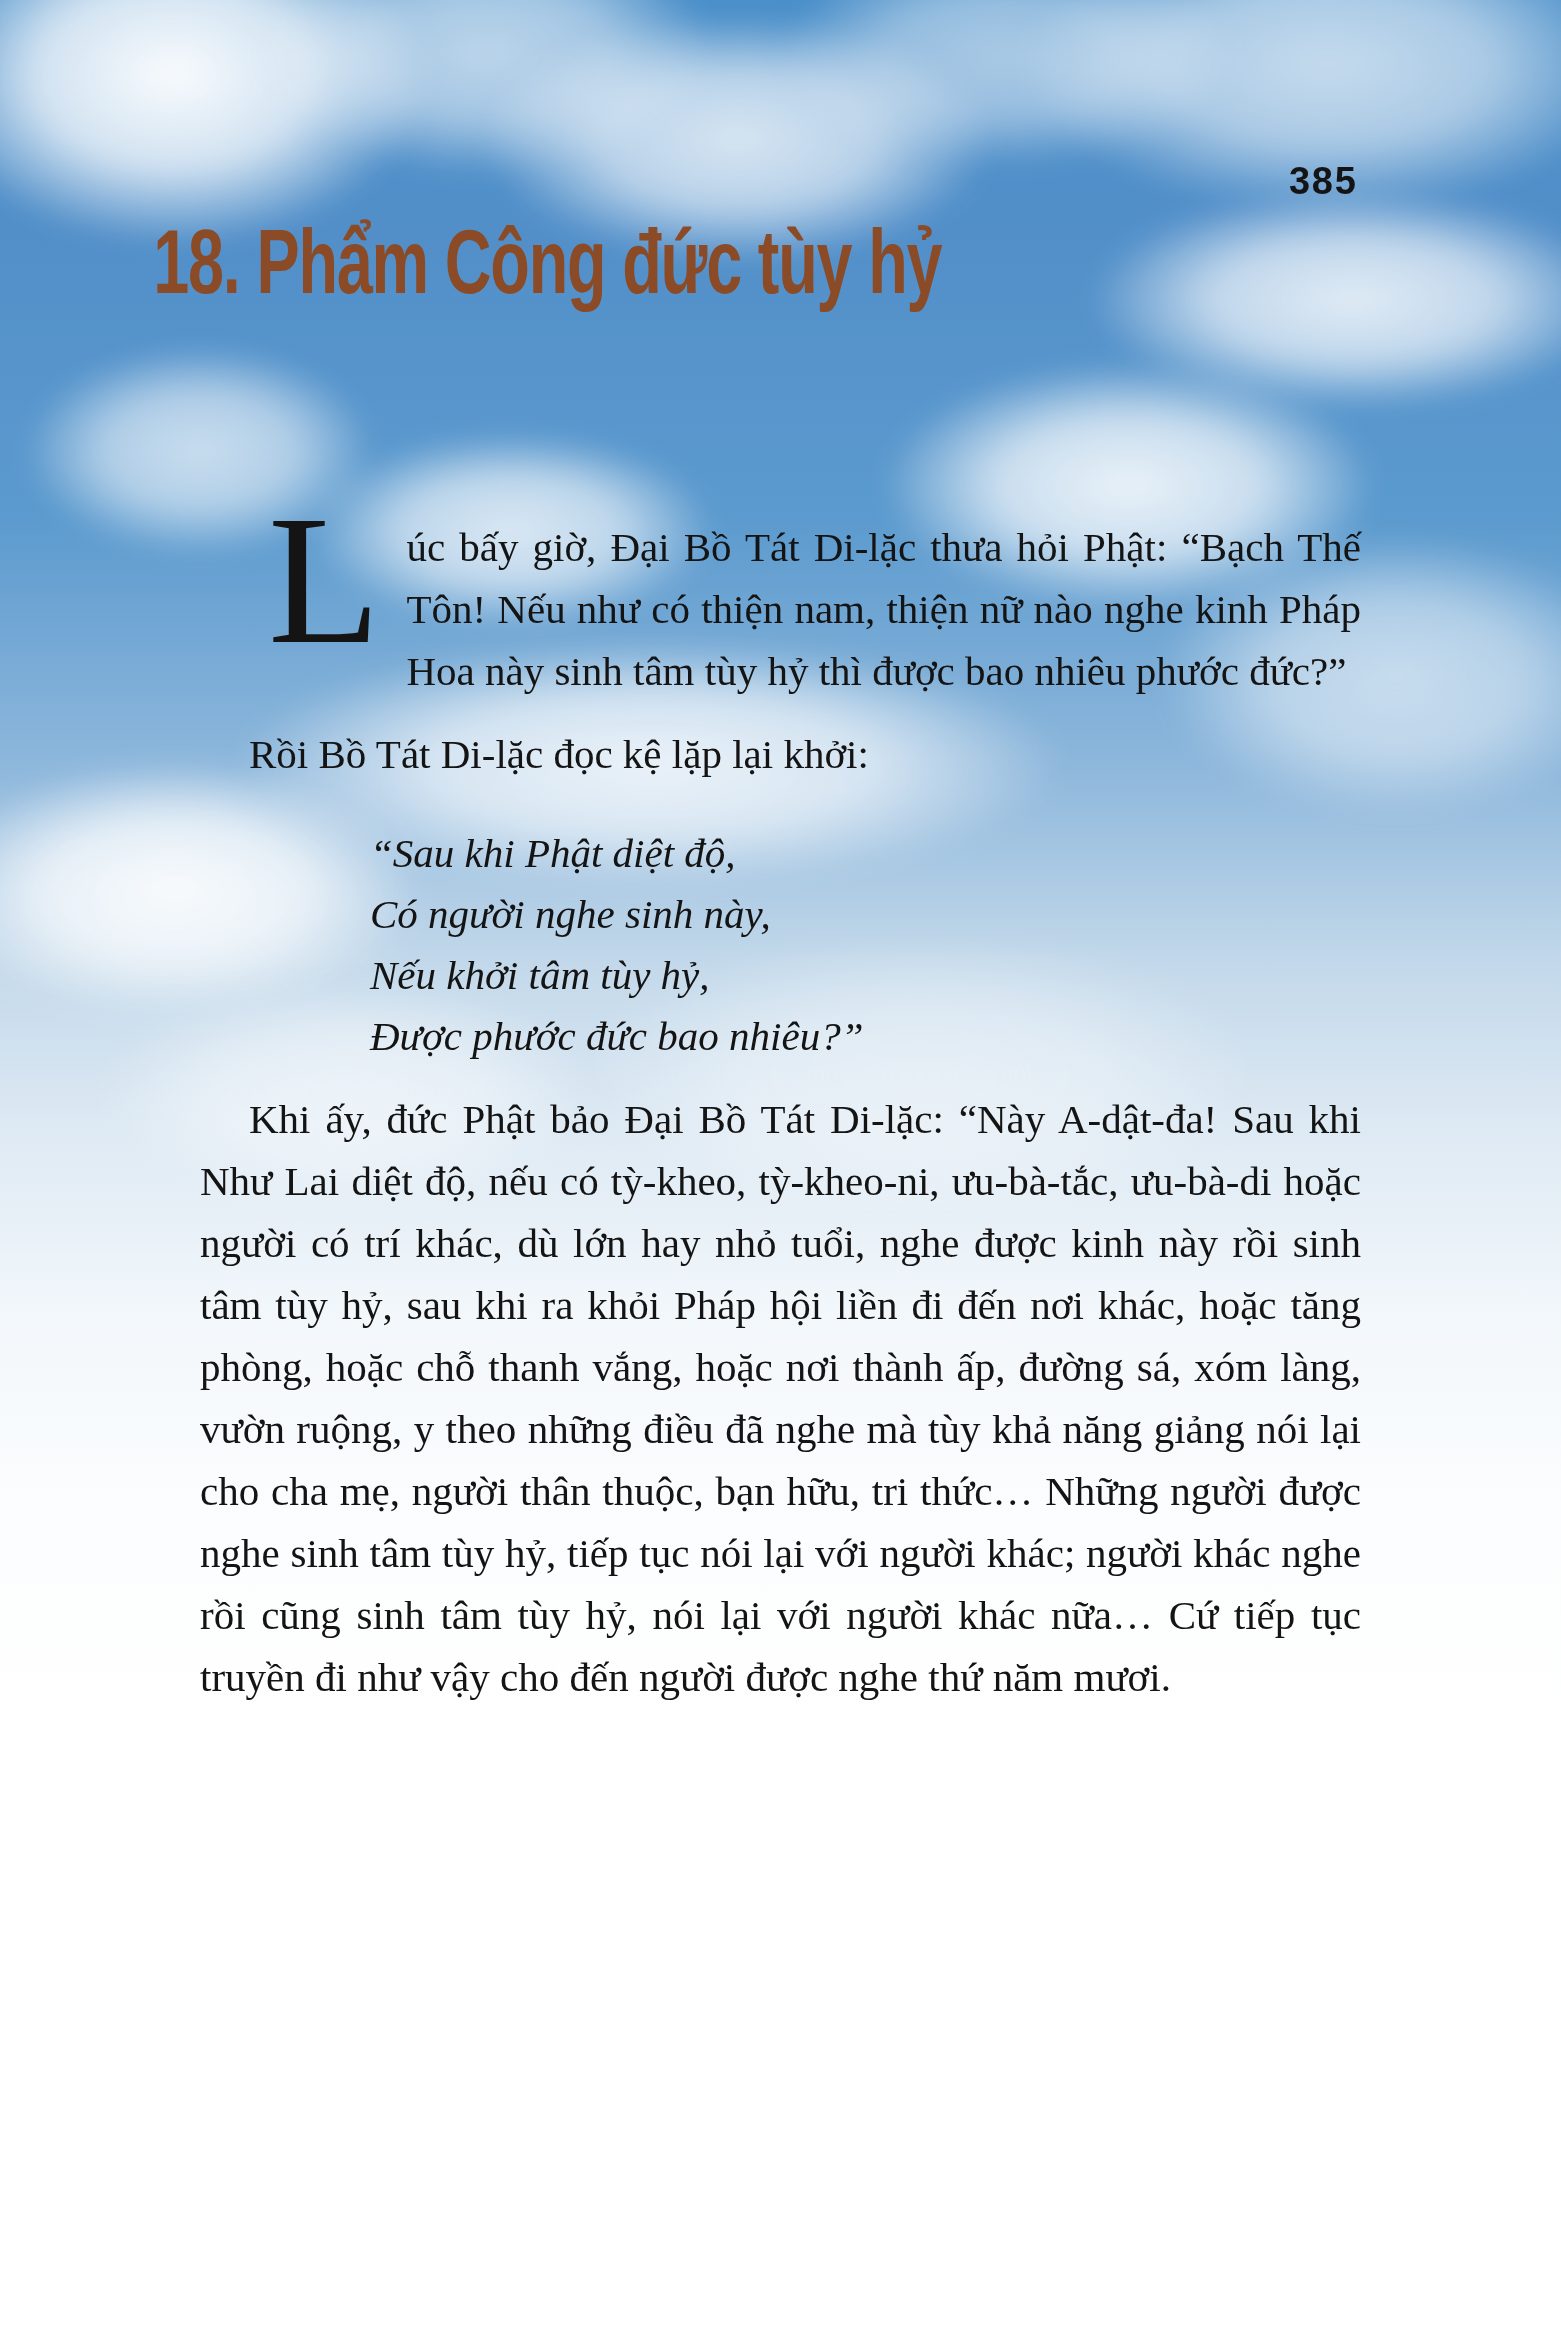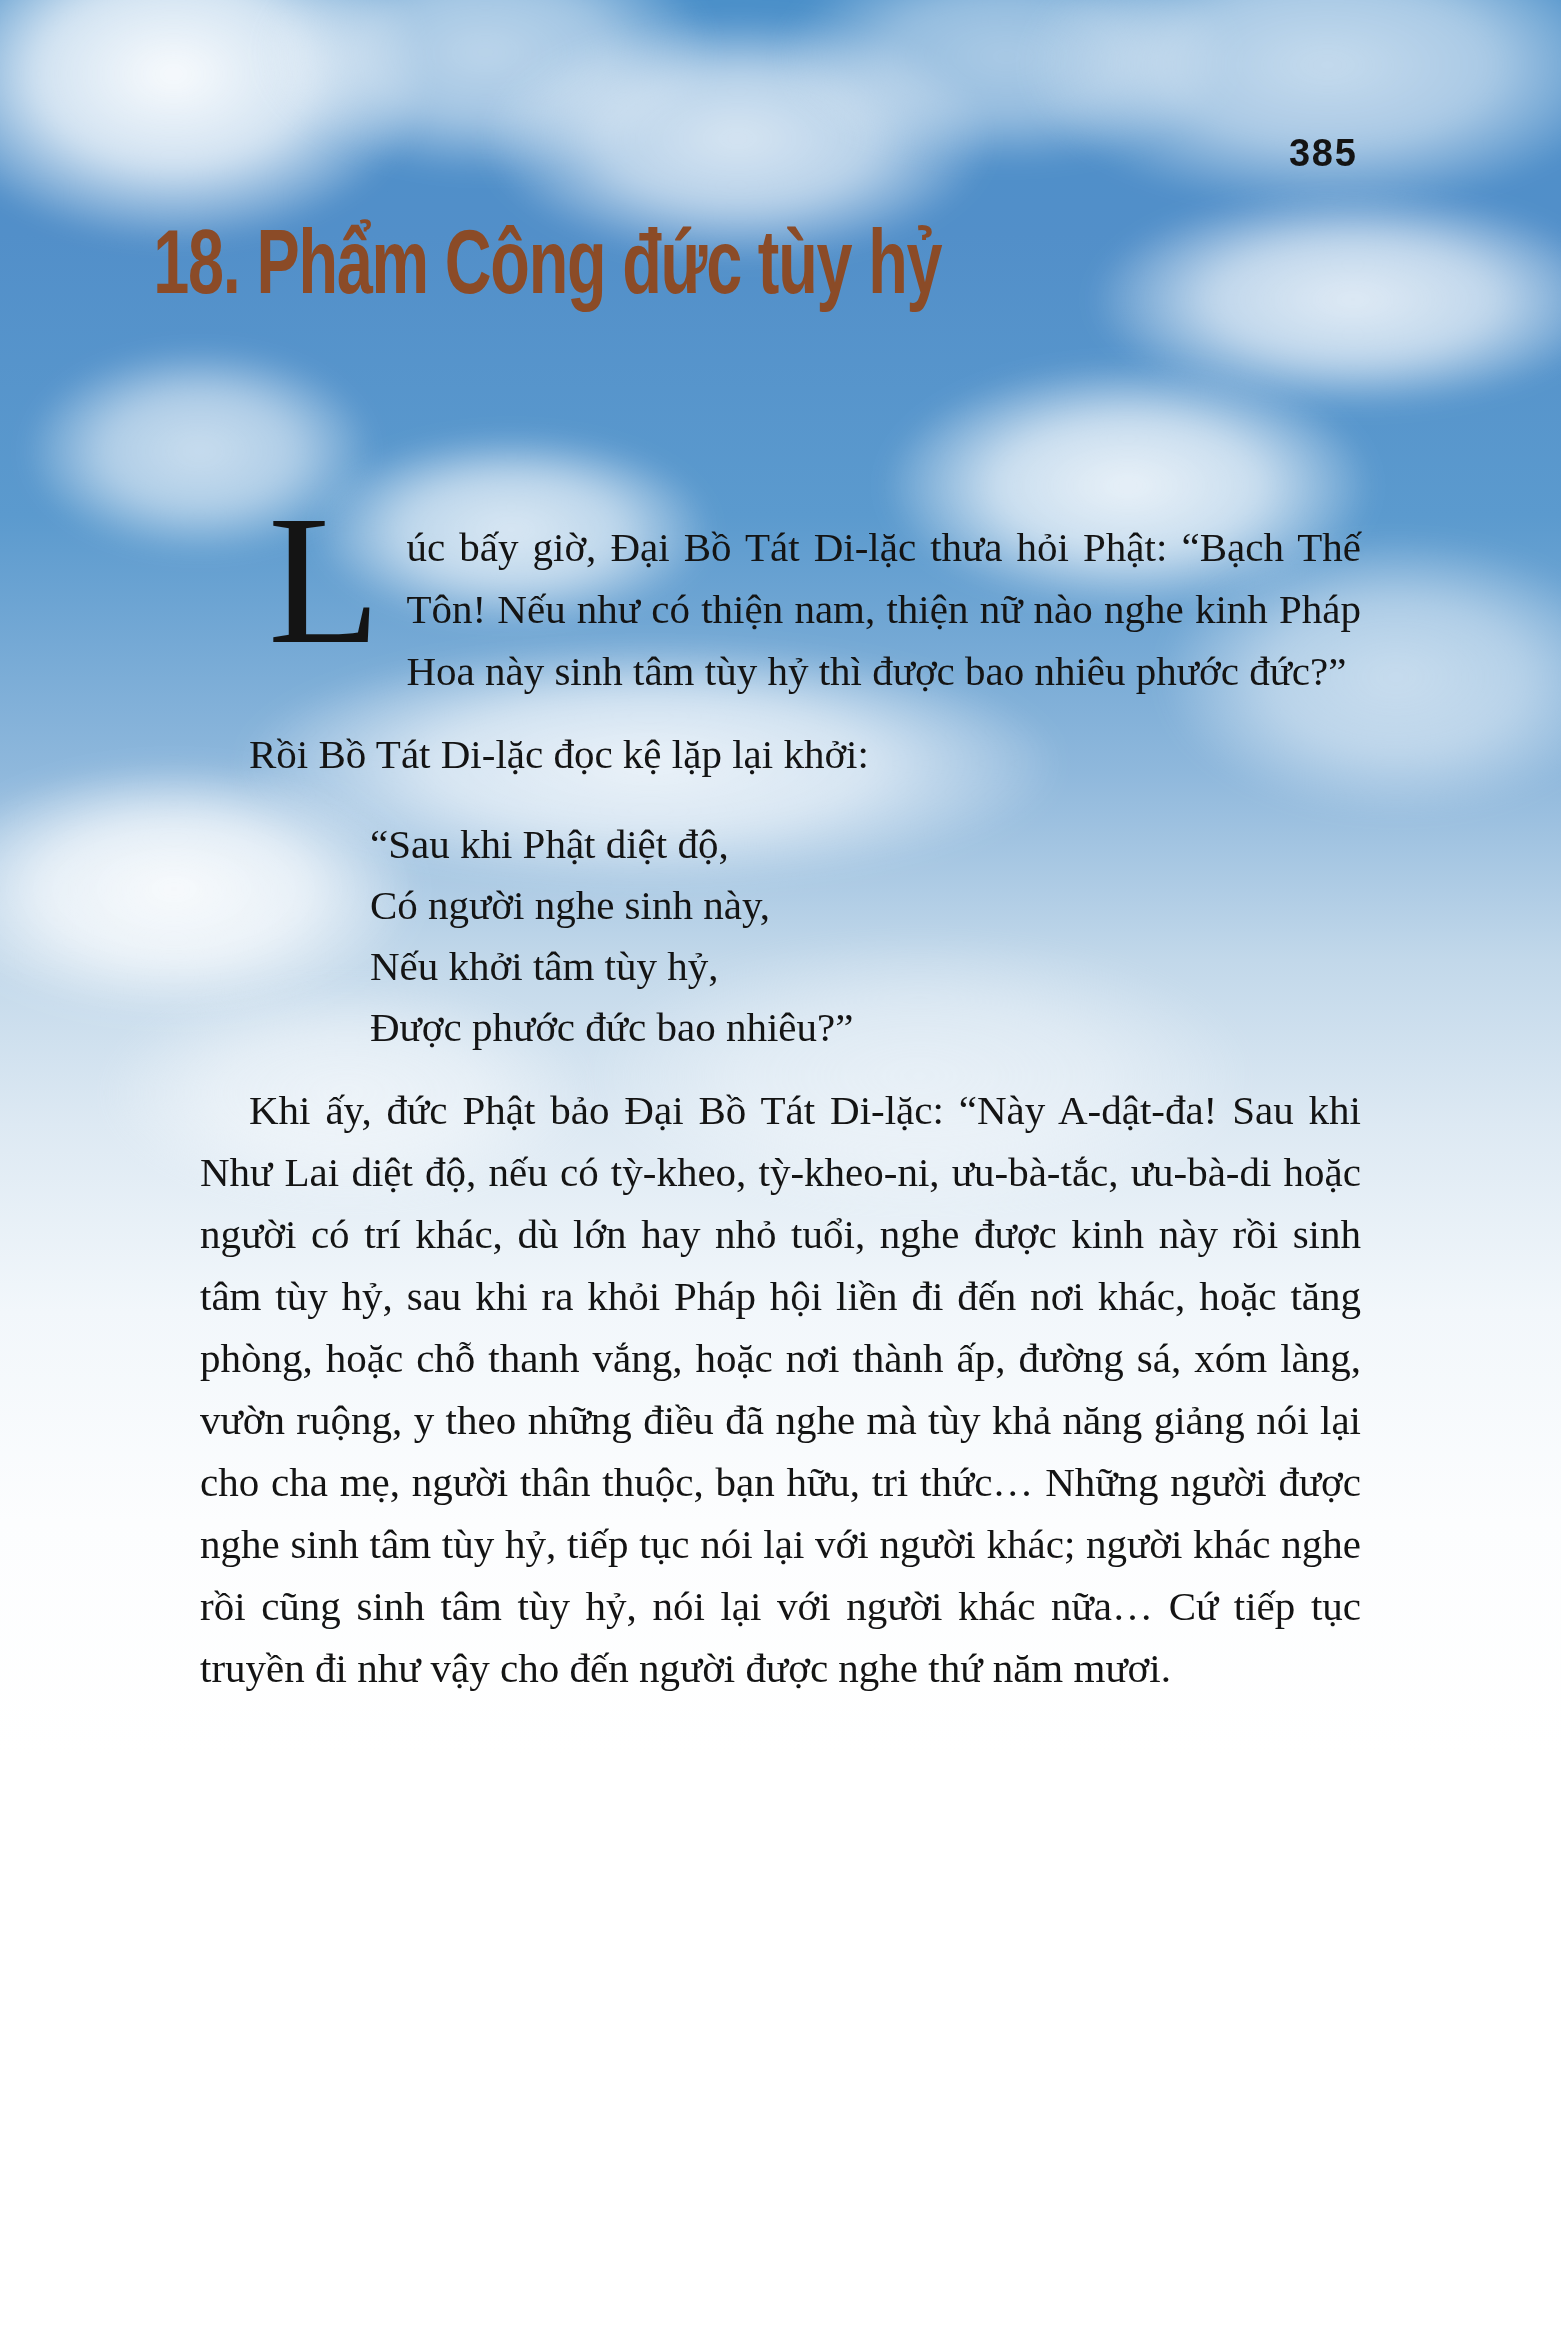--- a/index.html
+++ b/index.html
@@ -42,21 +42,21 @@
   .c8 {left:312px;  top:434px;  width:399px; height:191px; opacity:.8;}
   .c9 {left:885px; top:364px;  width:486px; height:243px; opacity:.9;}
   .c10{left:243px;  top:642px;  width:815px; height:243px; opacity:.85;}
   .c11{left:-69px;  top:763px;  width:486px; height:252px; opacity:.95;}
   .c12{left:1162px; top:538px;  width:468px; height:278px; opacity:.6;}
   .c13{left:104px;  top:980px; width:486px; height:226px; opacity:.55;}
   .c14{left:590px;  top:937px; width:659px; height:278px; opacity:.45;}
 
   .page-number{
     position:absolute;
-    top:132px;
+    top:160px;
     left:1289px;
     font-family:"Liberation Sans", sans-serif;
     font-weight:bold;
     font-size:38px;
     color:#141414;
     letter-spacing:1.7px;
   }
   .chapter-title{
     position:absolute;
     top:214px;
@@ -92,23 +92,24 @@
   .para.spaced{margin-top:21px;}
   .indent{text-indent:49px;}
   .dropcap{
     float:left;
     font-size:184px;
     line-height:125px;
     margin:1.7px 26px 0 68px;
     color:#141414;
   }
   .verse{
-    margin-top:29px;
+    margin-top:38px;
     margin-left:170px;
     line-height:61px;
+    font-style:italic;
   }
   .verse .vline{text-align:left;}
 </style>
 </head>
 <body>
 
 <div class="page">
 
   <div class="cloud c1"></div>
   <div class="cloud c2"></div>

